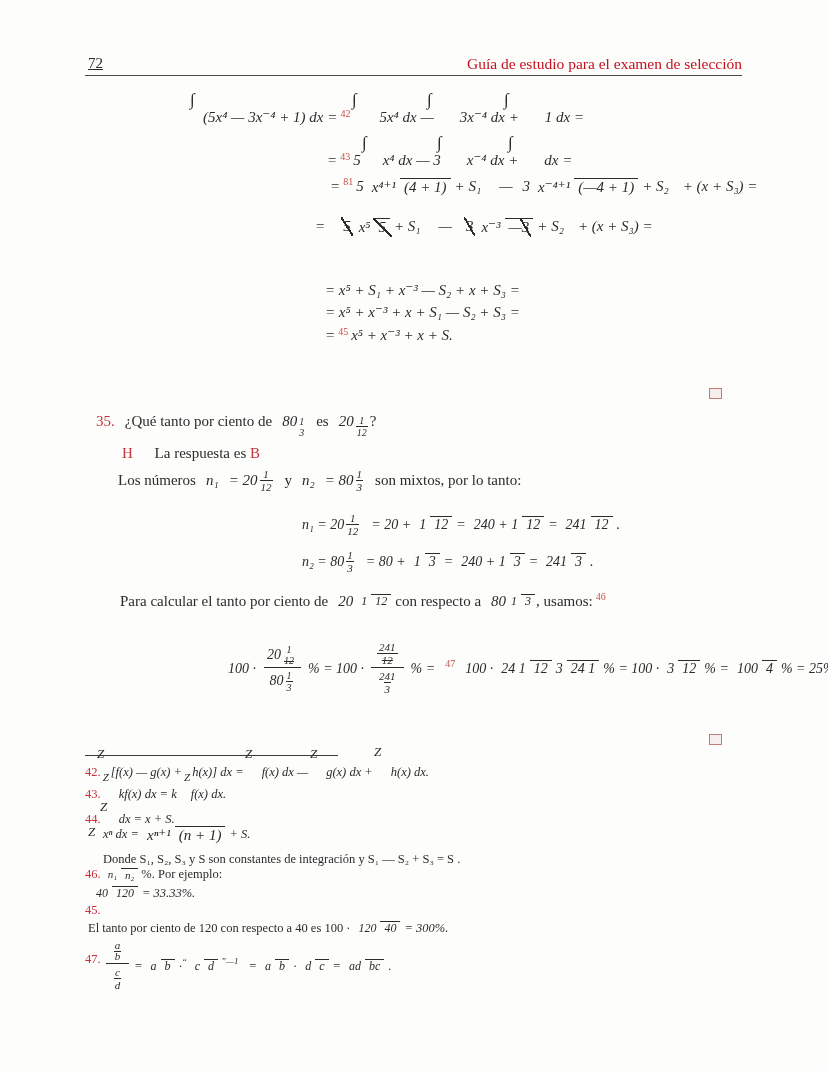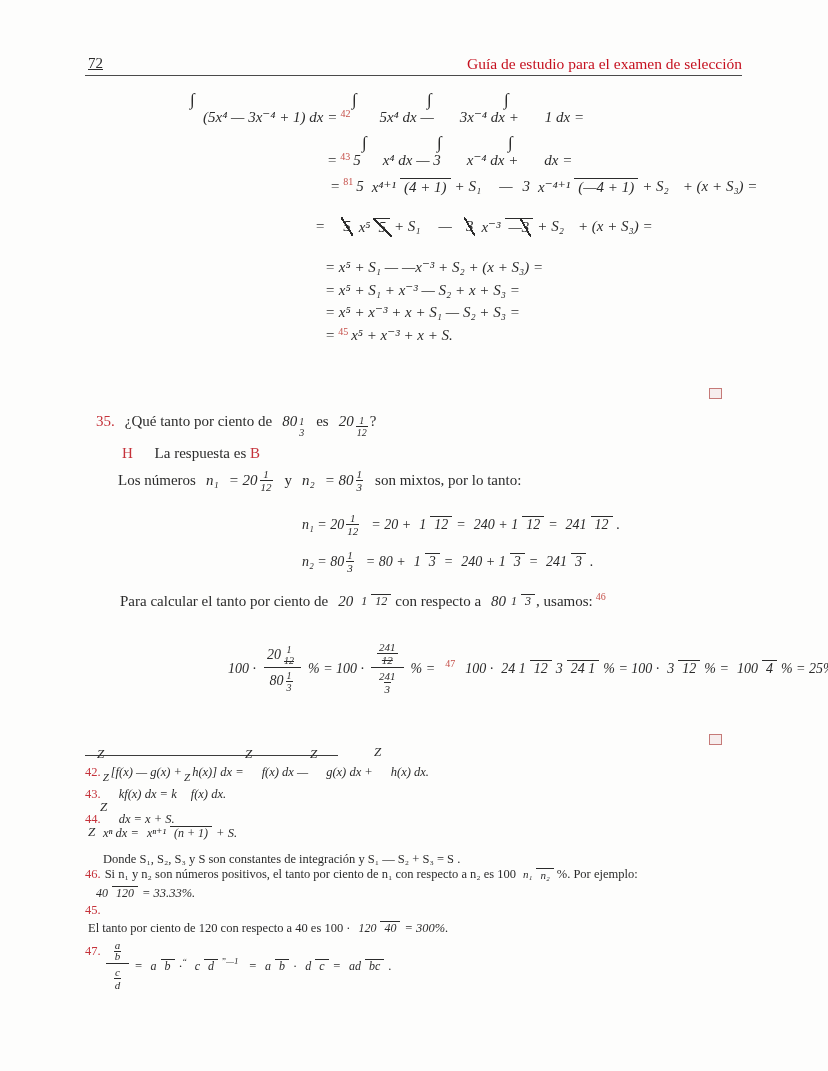--- a/index.html
+++ b/index.html
@@ -93,21 +93,20 @@
     <span class="g18">—</span>
     <span class="g14 cancel">3</span>
     <span class="fr">
         <span class="fn">x⁻³</span>
         <span class="fd"><span>—</span><span class="cancel">3</span></span>
       </span>
     <span>+ S₂</span>
     <span class="g14">+ (x + S₃) =</span>
   </div>
 
-  <div class="abs eq" style="left:325px;top:258px">= x⁵ + S₁ — —x⁻³ + S₂  + (x + S₃) =</div>
   <div class="abs eq" style="left:325px;top:281px">= x⁵ + S₁ + x⁻³ — S₂ + x + S₃ =</div>
   <div class="abs eq" style="left:325px;top:303px">= x⁵ + x⁻³ + x + S₁ — S₂ + S₃ =</div>
   <div class="abs eq" style="left:325px;top:326px">
     <span>=</span><span class="refsup">45</span><span>x⁵ + x⁻³ + x + S.</span>
   </div>
 
   <div class="qed" style="left:709px;top:388px"></div>
 
   <div class="abs row" style="left:96px;top:410px;font-size:15px">
     <span class="red">35.</span>
@@ -287,32 +286,31 @@
     <span class="red">43.</span><span class="m g18">kf(x) dx = k</span><span class="m g14">f(x) dx.</span>
   </div>
   <span class="zg" style="left:100px;top:799px">Z</span>
 
   <div class="abs fnote" style="left:85px;top:812px">
     <span class="red">44.</span><span class="m g18">dx = x + S.</span>
   </div>
   <span class="zg" style="left:88px;top:824px">Z</span>
   <div class="abs fnote row" style="left:103px;top:826px">
     <span class="m">xⁿ dx =</span>
-    <span class="fr m" style="font-size:12px">
+    <span class="fr m" style="font-size:15px">
         <span class="fn">xⁿ⁺¹</span>
         <span class="fd">(n + 1)</span>
       </span>
     <span class="m">+ S.</span>
   </div>
   <div class="abs fnote" style="left:103px;top:852px">Donde S₁, S₂, S₃ y S son constantes de integración y S₁ — S₂ + S₃ = S .</div>
 
   <span class="abs fnote red" style="left:85px;top:903px">45.</span>
   <div class="abs fnote row" style="left:85px;top:867px">
     <span class="red">46.</span>
-    <span style="margin-left:4px">Si n₁ y n₂ son números positivos, el tanto por ciento de n₁ con respecto a n₂ es 100</span>
     <span class="fr m" style="font-size:11px;margin:0 3px">
         <span class="fn">n₁</span>
         <span class="fd">n₂</span>
       </span>
     <span>%. Por ejemplo:</span>
   </div>
   <div class="abs fnote row" style="left:88px;top:886px">
     <span class="fr m" style="font-size:12px">
         <span class="fn">40</span>
         <span class="fd">120</span>
@@ -322,21 +320,21 @@
   <div class="abs fnote row" style="left:88px;top:921px">
     <span>El tanto por ciento de 120 con respecto a 40 es 100 ·</span>
     <span class="fr m" style="font-size:12px">
         <span class="fn">120</span>
         <span class="fd">40</span>
       </span>
     <span class="m">= 300%.</span>
   </div>
 
   <div class="abs fnote row" style="left:85px;top:940px">
-    <span class="red" style="align-self:flex-start;margin-top:4px">47.</span>
+    <span class="red" style="align-self:flex-start;margin-top:12px">47.</span>
     <span class="bigfr m">
       <span class="bfn">
           <span class="mx" style="font-size:11px;line-height:0.9">
             <span>a</span>
             <span class="fd">b</span>
           </span>
         </span>
       <span class="bfd">
           <span class="mx" style="font-size:11px">
             <span>c</span>

